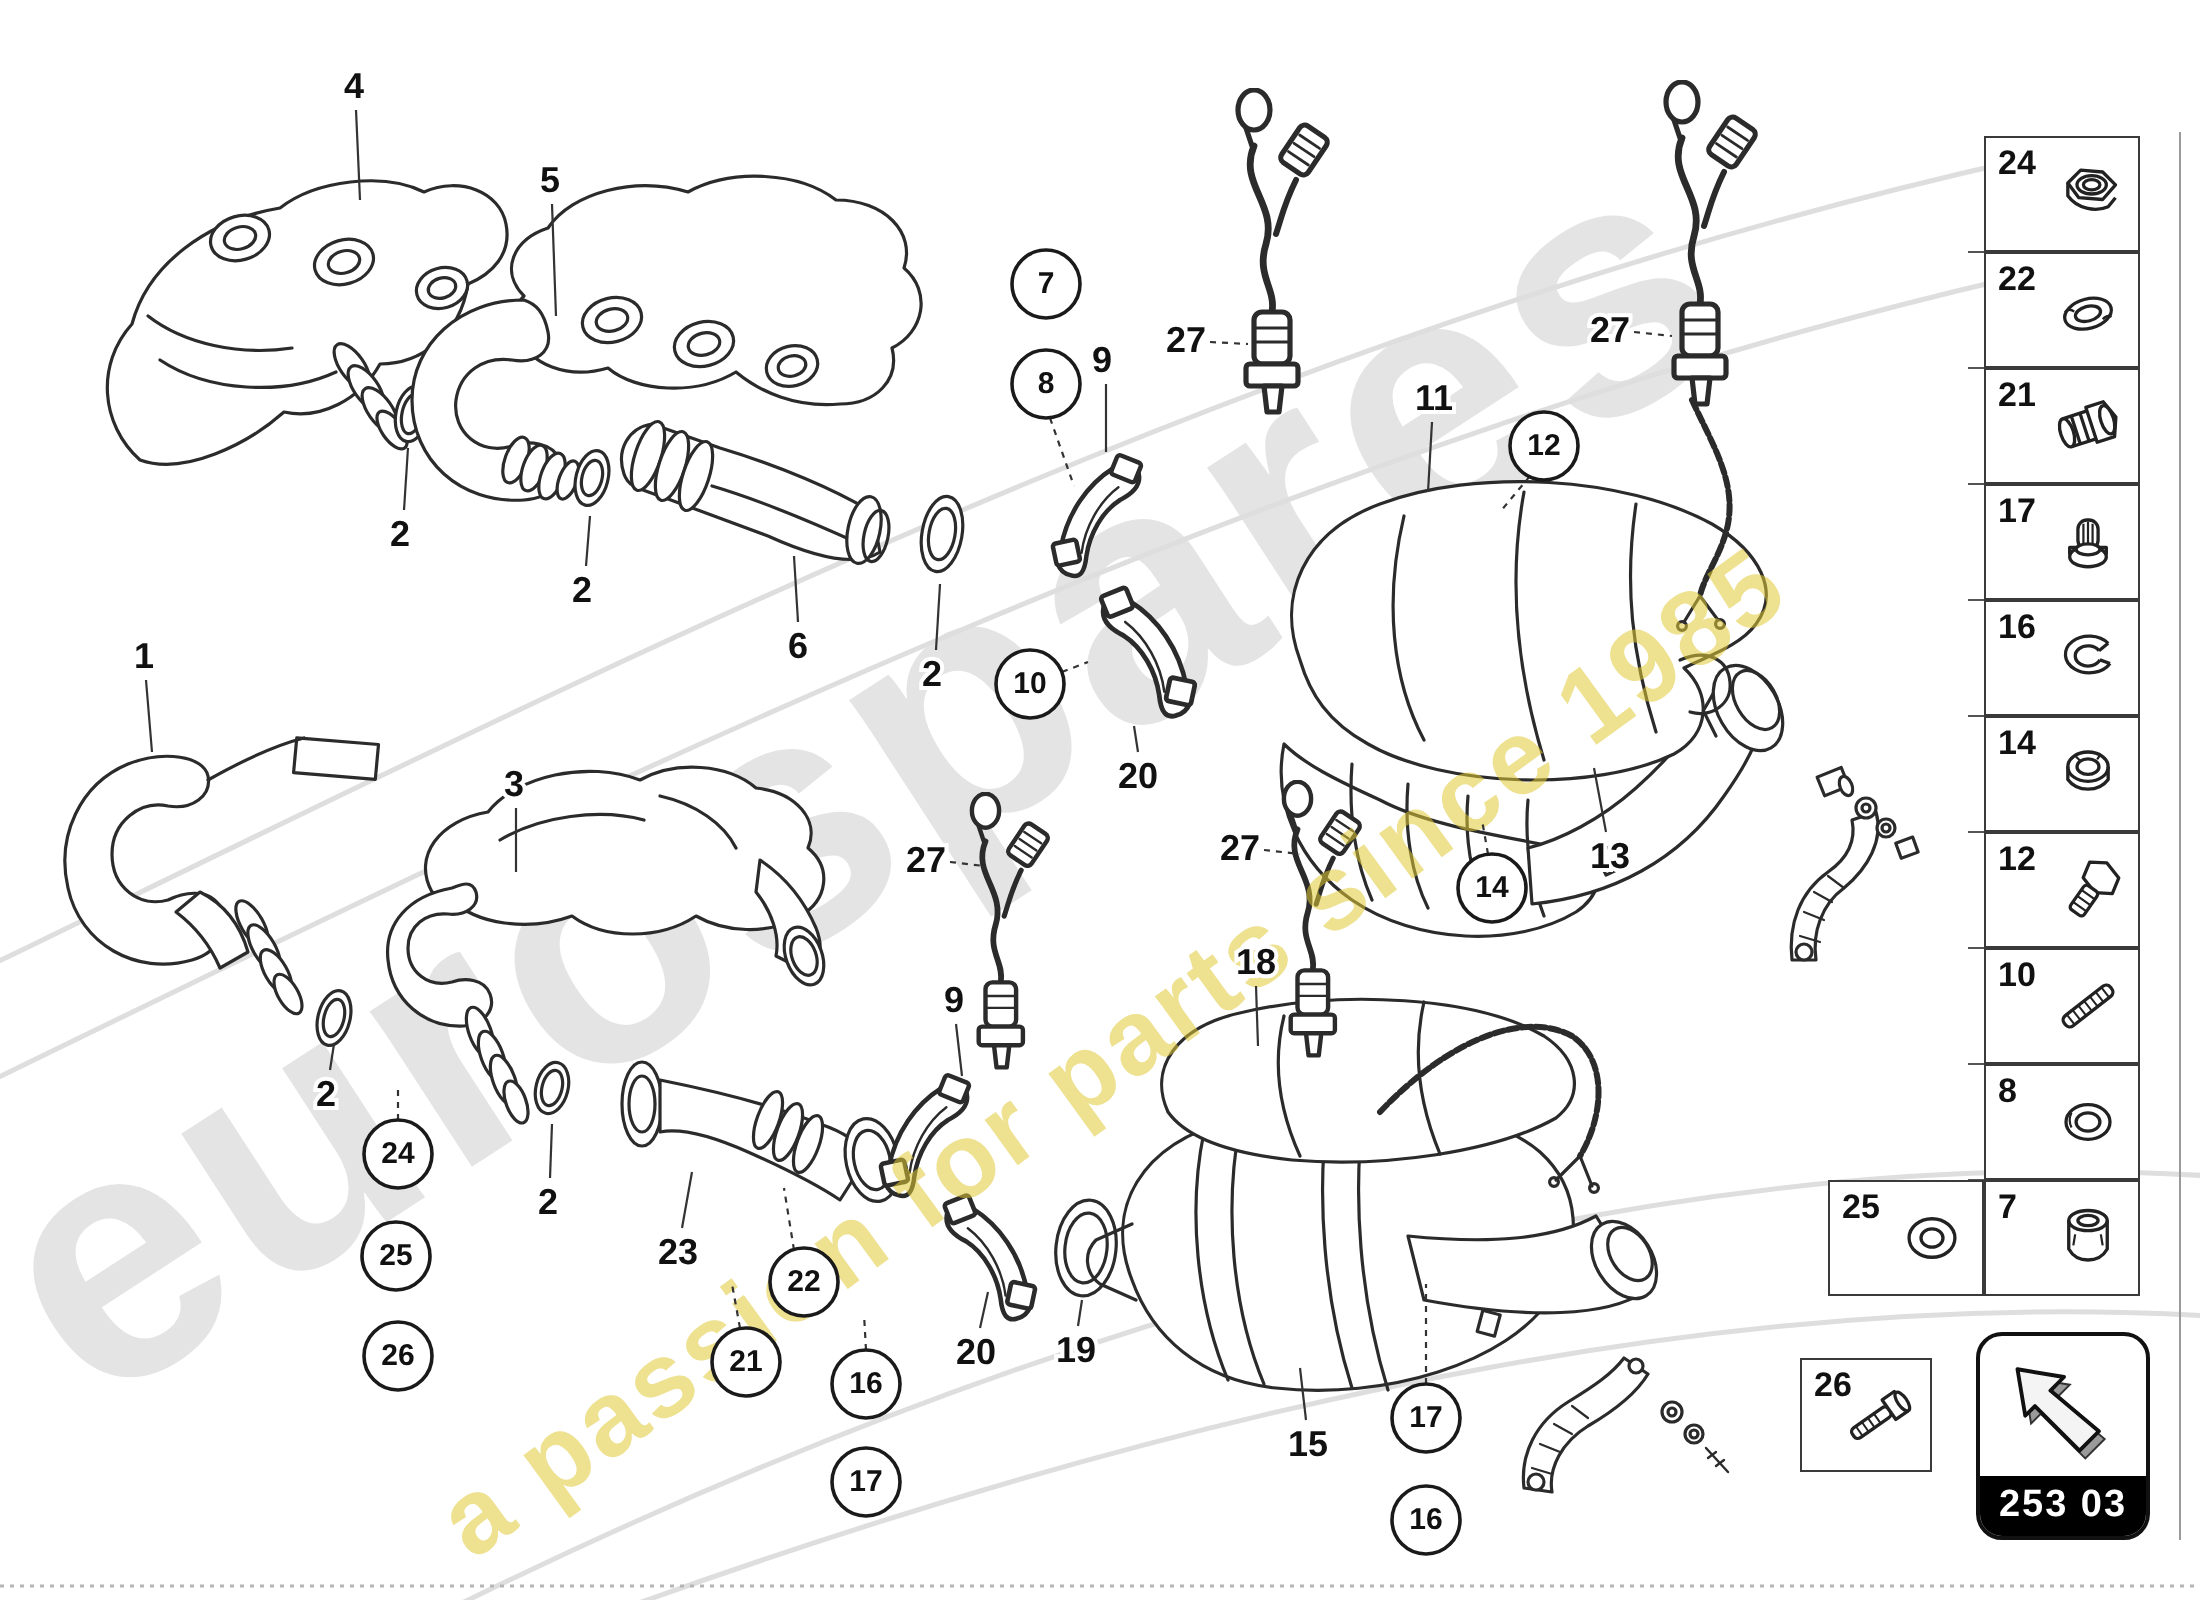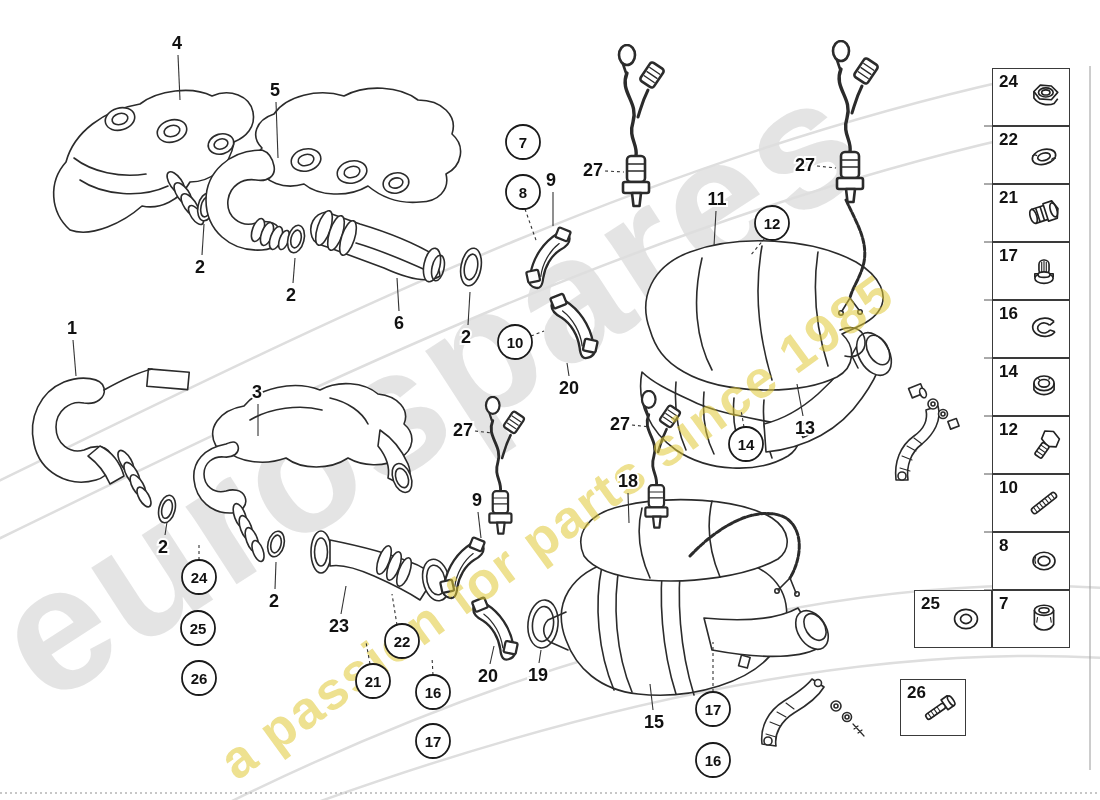--- a/index.html
+++ b/index.html
@@ -436,20 +436,29 @@
         </svg>
       </div>
       <div class="cell" style="left: 900px; top: 679px; width: 66px; height: 57px;">
         <span class="num">26</span>
         <svg class="picon" viewBox="0 0 48 48">
           <use href="#i-long-bolt"></use>
         </svg>
       </div>
     </div>
 
+  <div id="code-badge">
+    <div class="arrow-wrap">
+      <svg width="62" height="56" viewBox="0 0 64 56">
+        <path d="M11,12 L35,16 L28,23 L53,44 L43,54 L20,31 L15,36 Z" fill="#9a9a9a" stroke="#333" stroke-width="1"></path>
+        <path d="M8,8 L32,12 L25,19 L50,40 L40,50 L17,27 L12,32 Z" fill="#f4f4f4" stroke="#111" stroke-width="2" stroke-linejoin="round"></path>
+      </svg>
+    </div>
+    <div class="bar">253 03</div>
+  </div>
 
   <svg class="layer" id="callouts" width="1100" height="800" viewBox="0 0 1100 800">
       <line x1="178" y1="55" x2="180" y2="100" stroke="#333" stroke-width="1.1"></line>
       <g>
         <text x="177" y="43" class="pt">4</text>
       </g>
       <line x1="276" y1="102" x2="278" y2="158" stroke="#333" stroke-width="1.1"></line>
       <g>
         <text x="275" y="90" class="pt">5</text>
       </g>

